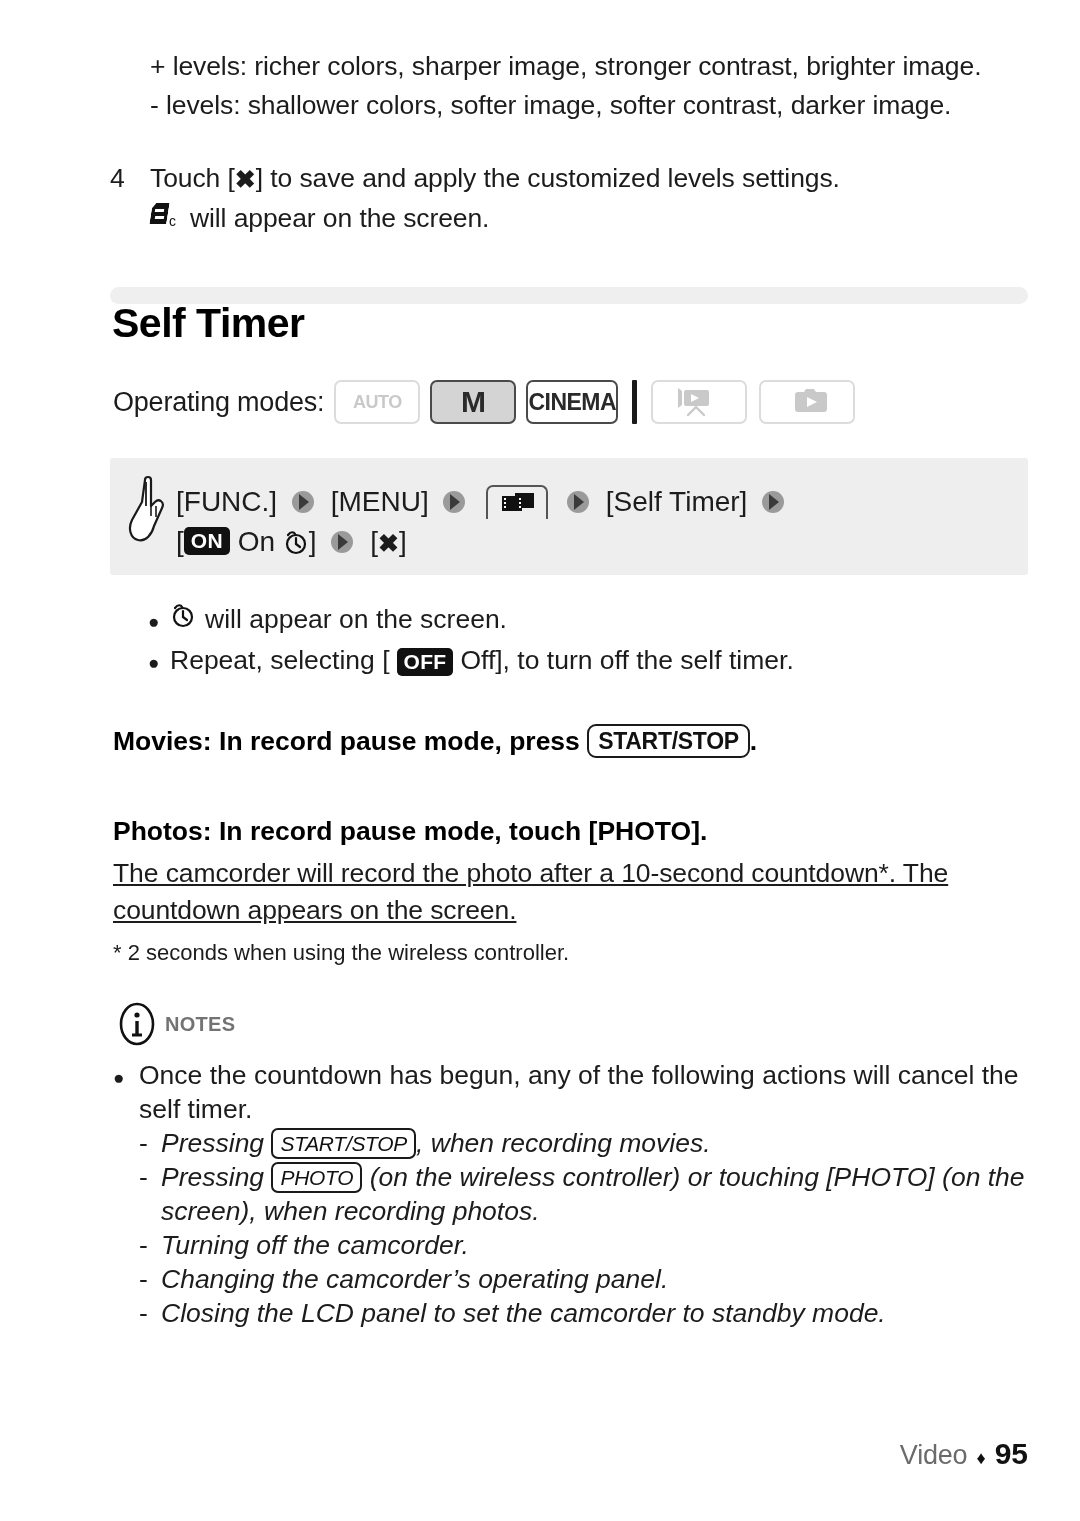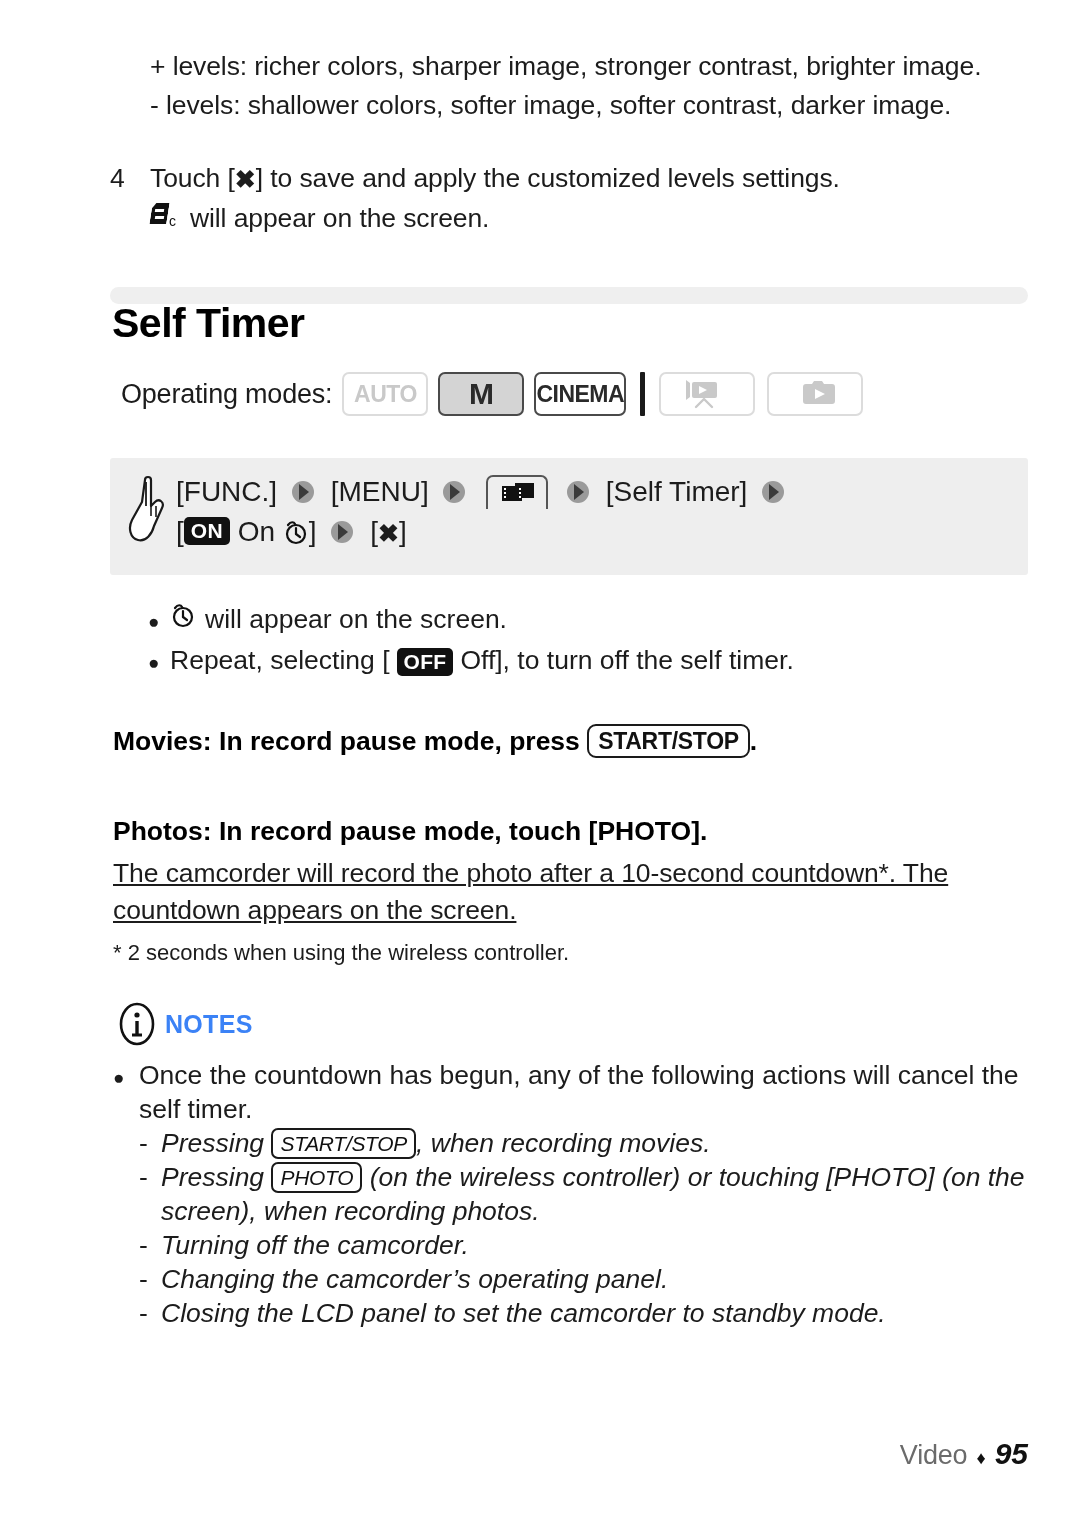--- a/index.html
+++ b/index.html
@@ -138,24 +138,23 @@
     font-size: 41px;
     font-weight: bold;
     letter-spacing: -0.5px;
     color: #000;
   }
 
   
   .op-row {
     position: absolute;
     left: 113px;
-    top: 372px;
+    top: 380px;
     display: flex;
     align-items: center;
-    margin-left: 8px;
   }
   .op-label {
     font-size: 27px;
     color: #1c1c1c;
     margin-right: 10px;
     letter-spacing: -0.2px;
   }
   .mode-badge {
     box-sizing: border-box;
     height: 44px;
@@ -172,21 +171,21 @@
     border: 2px solid #dcdcdc;
     color: #c9c9c9;
   }
   .mode-badge.on {
     border: 2px solid #4a4a4a;
     color: #2a2a2a;
   }
   .mode-badge.on.filled {
     background: #d4d4d4;
   }
-  .mode-auto { font-size: 23px; letter-spacing: -0.5px; }
+  .mode-auto { font-size: 18px; letter-spacing: -0.5px; }
   .mode-m    { font-size: 30px; }
   .mode-cin  { font-size: 23px; letter-spacing: -0.5px; }
   .mode-sep {
     width: 5px;
     height: 44px;
     background: #1a1a1a;
     margin: 0 14px 0 4px;
     border-radius: 1px;
   }
   .mode-icon-badge {
@@ -208,21 +207,21 @@
     left: 110px;
     top: 458px;
     width: 918px;
     height: 117px;
     background: #eeeeee;
     border-radius: 3px;
   }
   .menu-inner {
     position: absolute;
     left: 66px;
-    top: 14px;
+    top: 24px;
     width: 840px;
     font-size: 28px;
     line-height: 40px;
     color: #1c1c1c;
   }
   .hand-icon {
     position: absolute;
     left: 16px;
     top: 14px;
     width: 46px;
@@ -373,24 +372,24 @@
     top: 1002px;
     display: flex;
     align-items: center;
   }
   .notes-i {
     width: 38px;
     height: 44px;
     margin-right: 9px;
   }
   .notes-label {
-    font-size: 25px;
+    font-size: 20px;
     font-weight: bold;
     letter-spacing: 0.3px;
-    color: #3b82f6;
+    color: #737373;
   }
 
   .notes-body {
     position: absolute;
     left: 113px;
     top: 1058px;
     width: 915px;
   }
   .note-bullet {
     display: flex;
@@ -434,21 +433,20 @@
   }
   .footer-diamond {
     font-size: 18px;
     color: #111;
     margin: 0 9px;
   }
   .footer-page {
     font-size: 30px;
     font-weight: bold;
     color: #111;
-    font-style: italic;
   }
 </style>
 </head>
 <body>
 
 <div class="page">
 
   <div class="top-block">
     <div class="body-text lvl">+ levels: richer colors, sharper image, stronger contrast, brighter image.</div>
     <div class="body-text lvl">- levels: shallower colors, softer image, softer contrast, darker image.</div>

